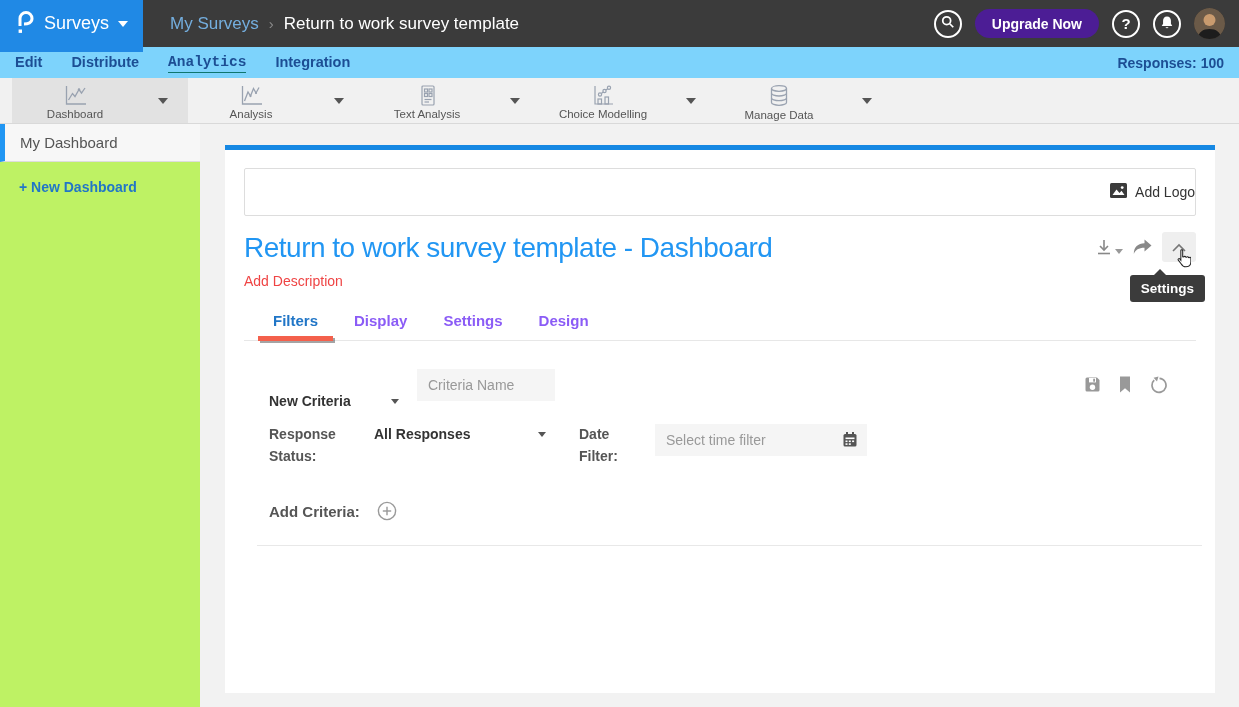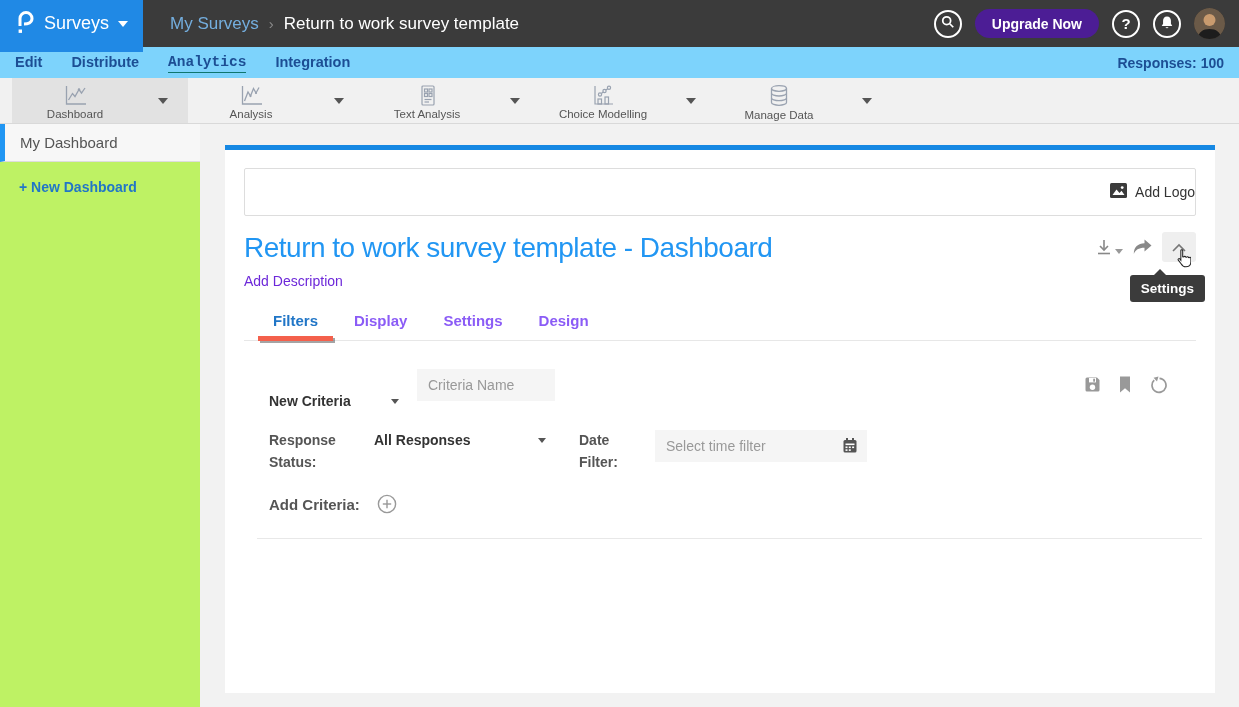--- a/index.html
+++ b/index.html
@@ -53,49 +53,49 @@
   .title-row { display:flex; align-items:flex-start; margin-top:16px; position:relative; }
   .dash-title { color:#2196f3; font-size:28px; font-weight:500; letter-spacing:-0.5px; cursor:pointer; }
   .title-actions { margin-left:auto; display:flex; align-items:center; gap:9px; position:relative; }
   .action-icon { cursor:pointer; display:flex; align-items:center; color:#888; }
   .chevron-btn { width:34px; height:30px; background:#efefef; border-radius:3px; display:flex; align-items:center; justify-content:center; cursor:pointer; }
   .dl-caret { width:0; height:0; border-left:4px solid transparent; border-right:4px solid transparent; border-top:5px solid #999; margin-left:2px; margin-top:8px; }
   .tooltip { position:absolute; top:43px; right:-9px; background:#3b3b3b; color:#fff; font-size:13.5px; font-weight:bold; padding:6px 11px; border-radius:3px; white-space:nowrap; z-index:5; }
   .tooltip::before { content:""; position:absolute; top:-6px; left:24px; border-left:6px solid transparent; border-right:6px solid transparent; border-bottom:6px solid #3b3b3b; }
   .cursor-hand { position:absolute; top:17px; right:5px; z-index:6; }
 
-  .add-desc { color:#6d28d9; font-size:14px; margin-top:9px; cursor:pointer; }
+  .add-desc { color:#ef4444; font-size:14px; margin-top:9px; cursor:pointer; }
 
   .tabs-row { display:flex; gap:36px; margin-top:23px; padding-left:29px; border-bottom:1px solid #e7e7e7; }
   .tab { font-size:15px; color:#8b5cf6; font-weight:bold; padding-bottom:11px; cursor:pointer; position:relative; }
   .tab.active { color:#2176c7; }
   .tab.active::after { content:""; position:absolute; left:-15px; right:-15px; bottom:-1px; height:5px; background:#f4604c; box-shadow:2px 2px 0 rgba(90,90,90,0.55); }
 
   .filters-pane { padding:0 0 0 25px; }
   .criteria-row { display:flex; align-items:center; margin-top:19px; padding-right:29px; }
   .pseudo-select { display:flex; align-items:center; cursor:pointer; }
   .pseudo-select .sel-value { font-size:14px; color:#333; font-weight:bold; }
   .sel-caret { width:0; height:0; border-left:4.5px solid transparent; border-right:4.5px solid transparent; border-top:5.5px solid #555; }
   .criteria-select { width:130px; justify-content:space-between; margin-right:18px;margin-top:33px; }
   .text-input { background:#f5f5f5; border:none; outline:none; height:32px; font-size:14px; color:#555; font-family:"Liberation Sans", sans-serif; padding:0 11px; }
   .text-input::placeholder { color:#999; }
   .criteria-name-input { width:138px; }
   .criteria-icons { margin-left:auto; display:flex; gap:17px; }
   .criteria-icons .action-icon { color:#999; }
 
-  .response-row { display:flex; align-items:flex-start; margin-top:21px; }
+  .response-row { display:flex; align-items:flex-start; margin-top:15px; }
   .field-label { font-size:14px; color:#555; font-weight:bold; line-height:1.55; }
   .rs-label { width:75px; }
   .response-select { width:172px; justify-content:space-between; margin-left:30px; margin-top:2px; }
   .df-label { width:62px; margin-left:33px; }
   .date-input-wrap { position:relative; margin-left:14px; }
   .date-input { width:212px; }
   .cal-icon { position:absolute; right:9px; top:7px; cursor:pointer; }
 
-  .add-criteria-row { display:flex; align-items:center; gap:17px; margin-top:21px; }
+  .add-criteria-row { display:flex; align-items:center; gap:17px; margin-top:34px; }
   .ac-label { font-size:15px; color:#555; font-weight:bold; }
   .plus-icon { cursor:pointer; display:flex; }
 
   .pane-divider { border:none; border-top:1px solid #e8e8e8; margin:24px -6px 0 -12px; }
 </style>
 </head>
 <body>
 
 <div class="topbar">
   <div class="logo-box">

